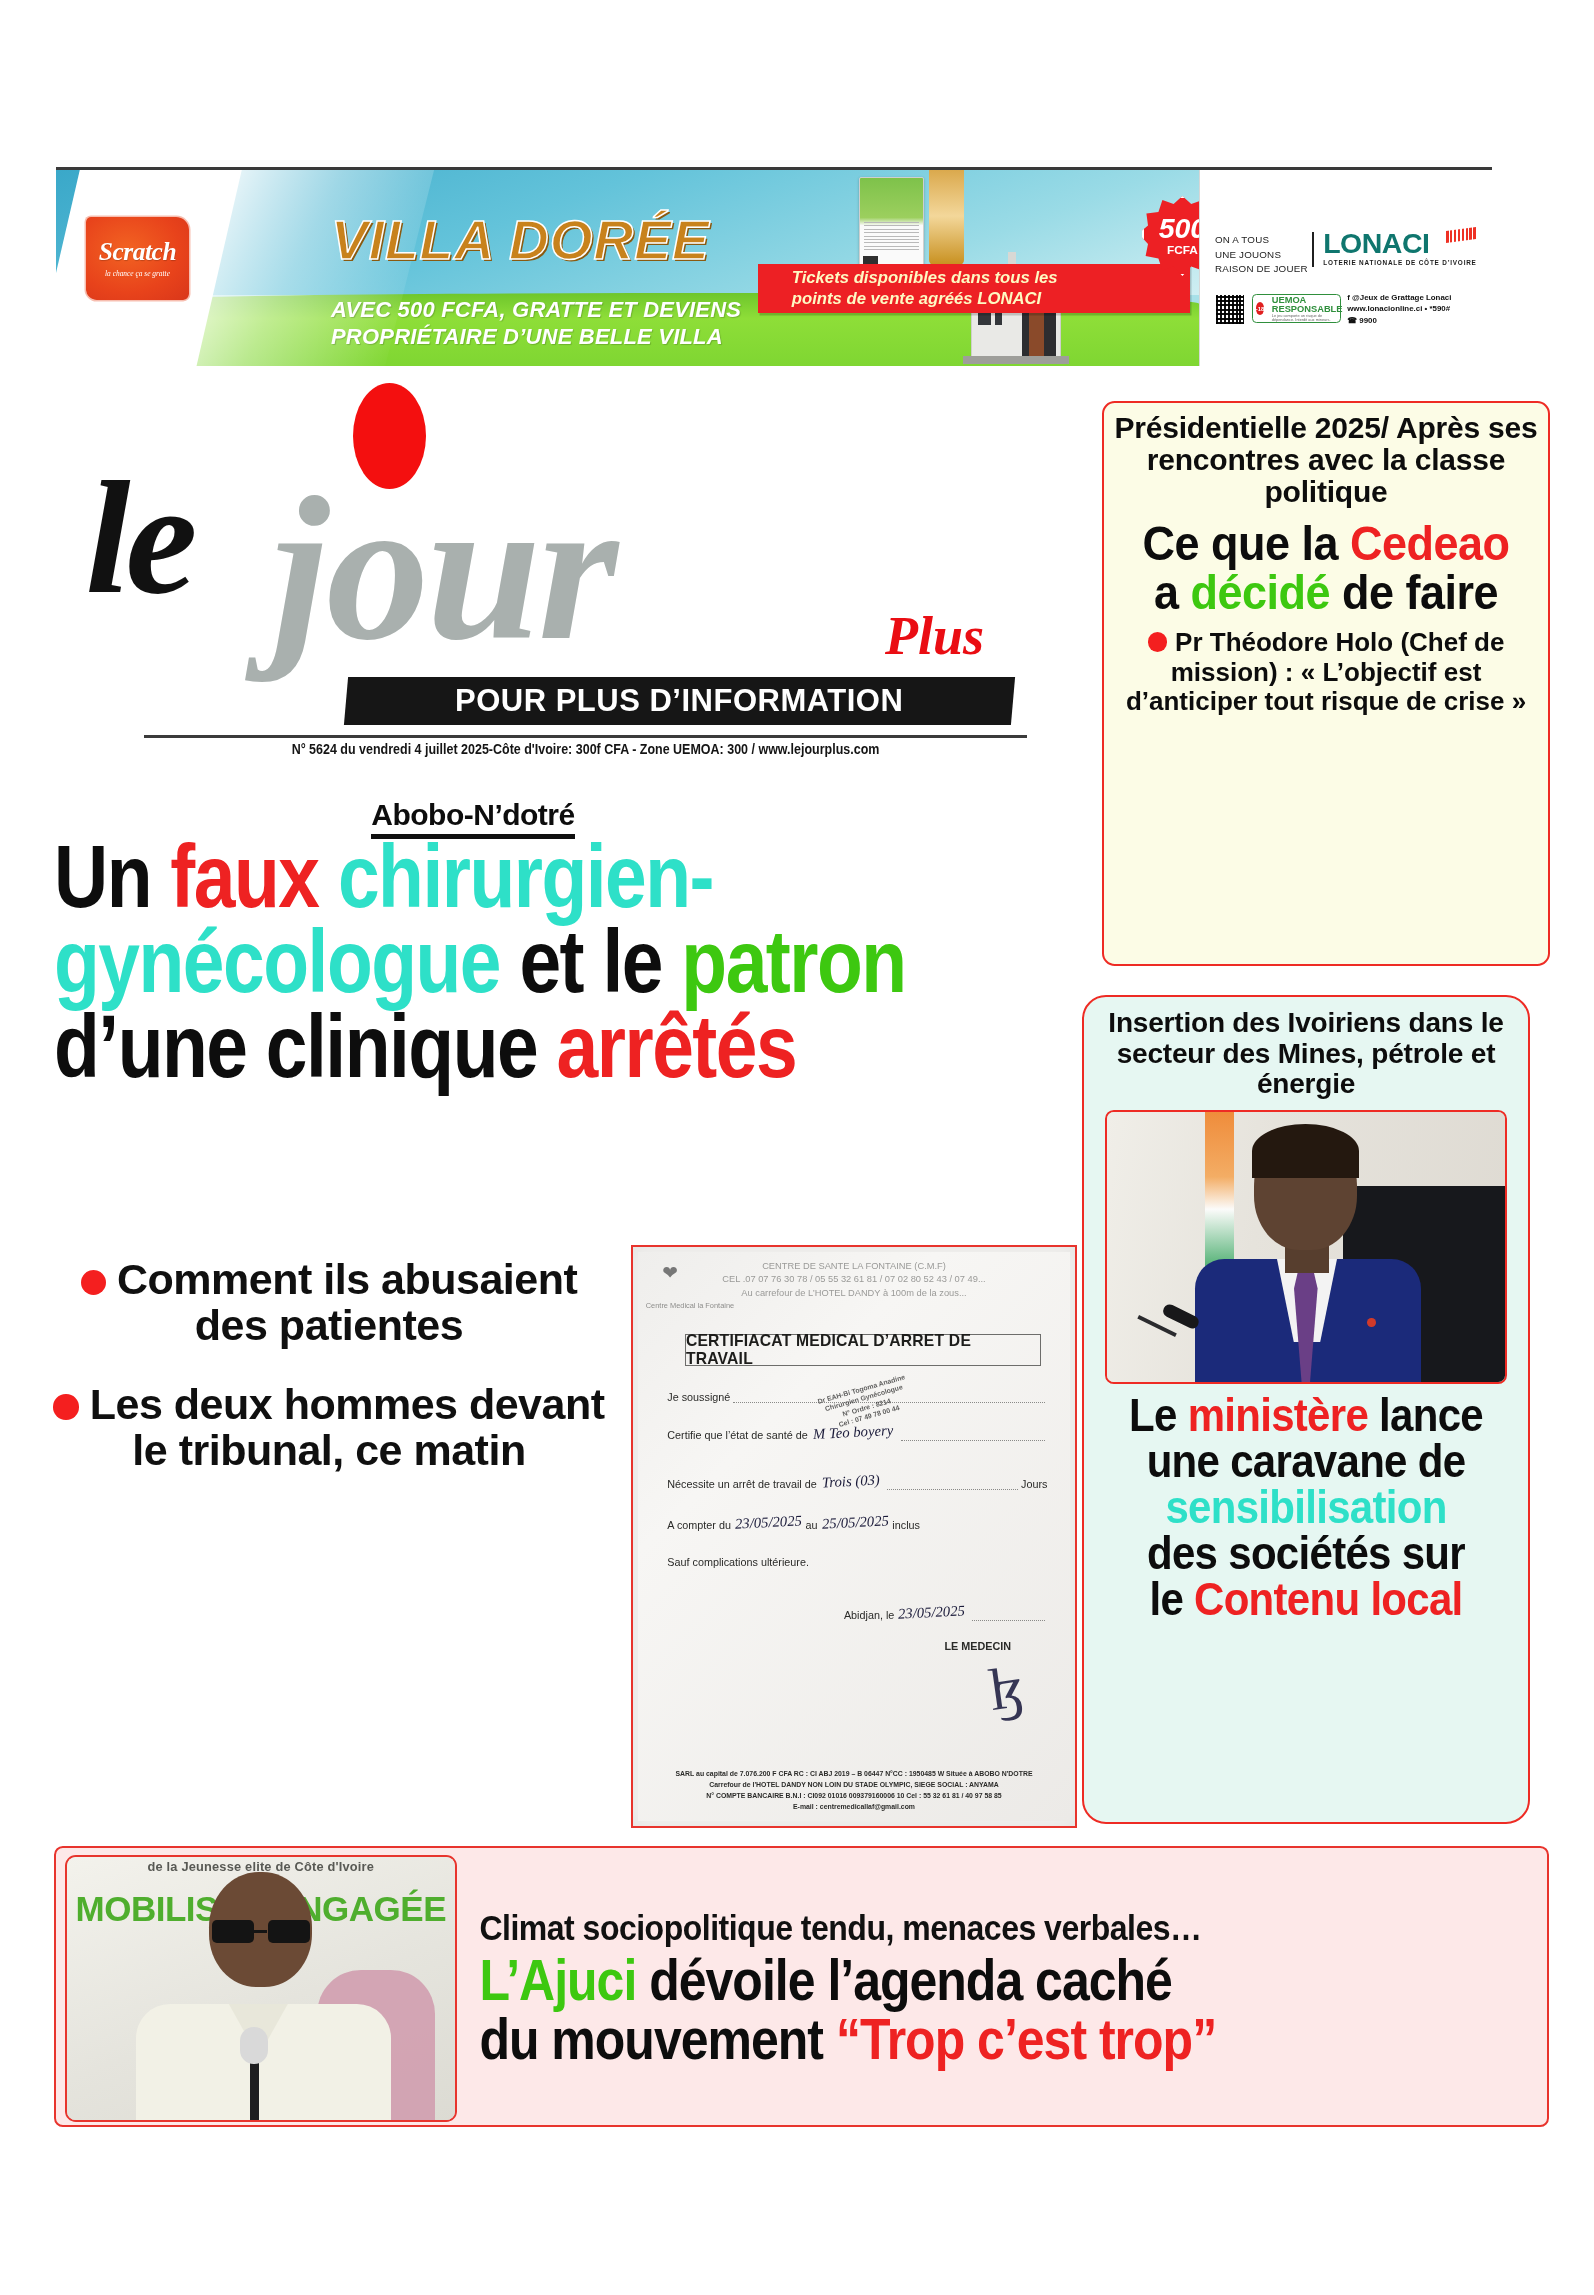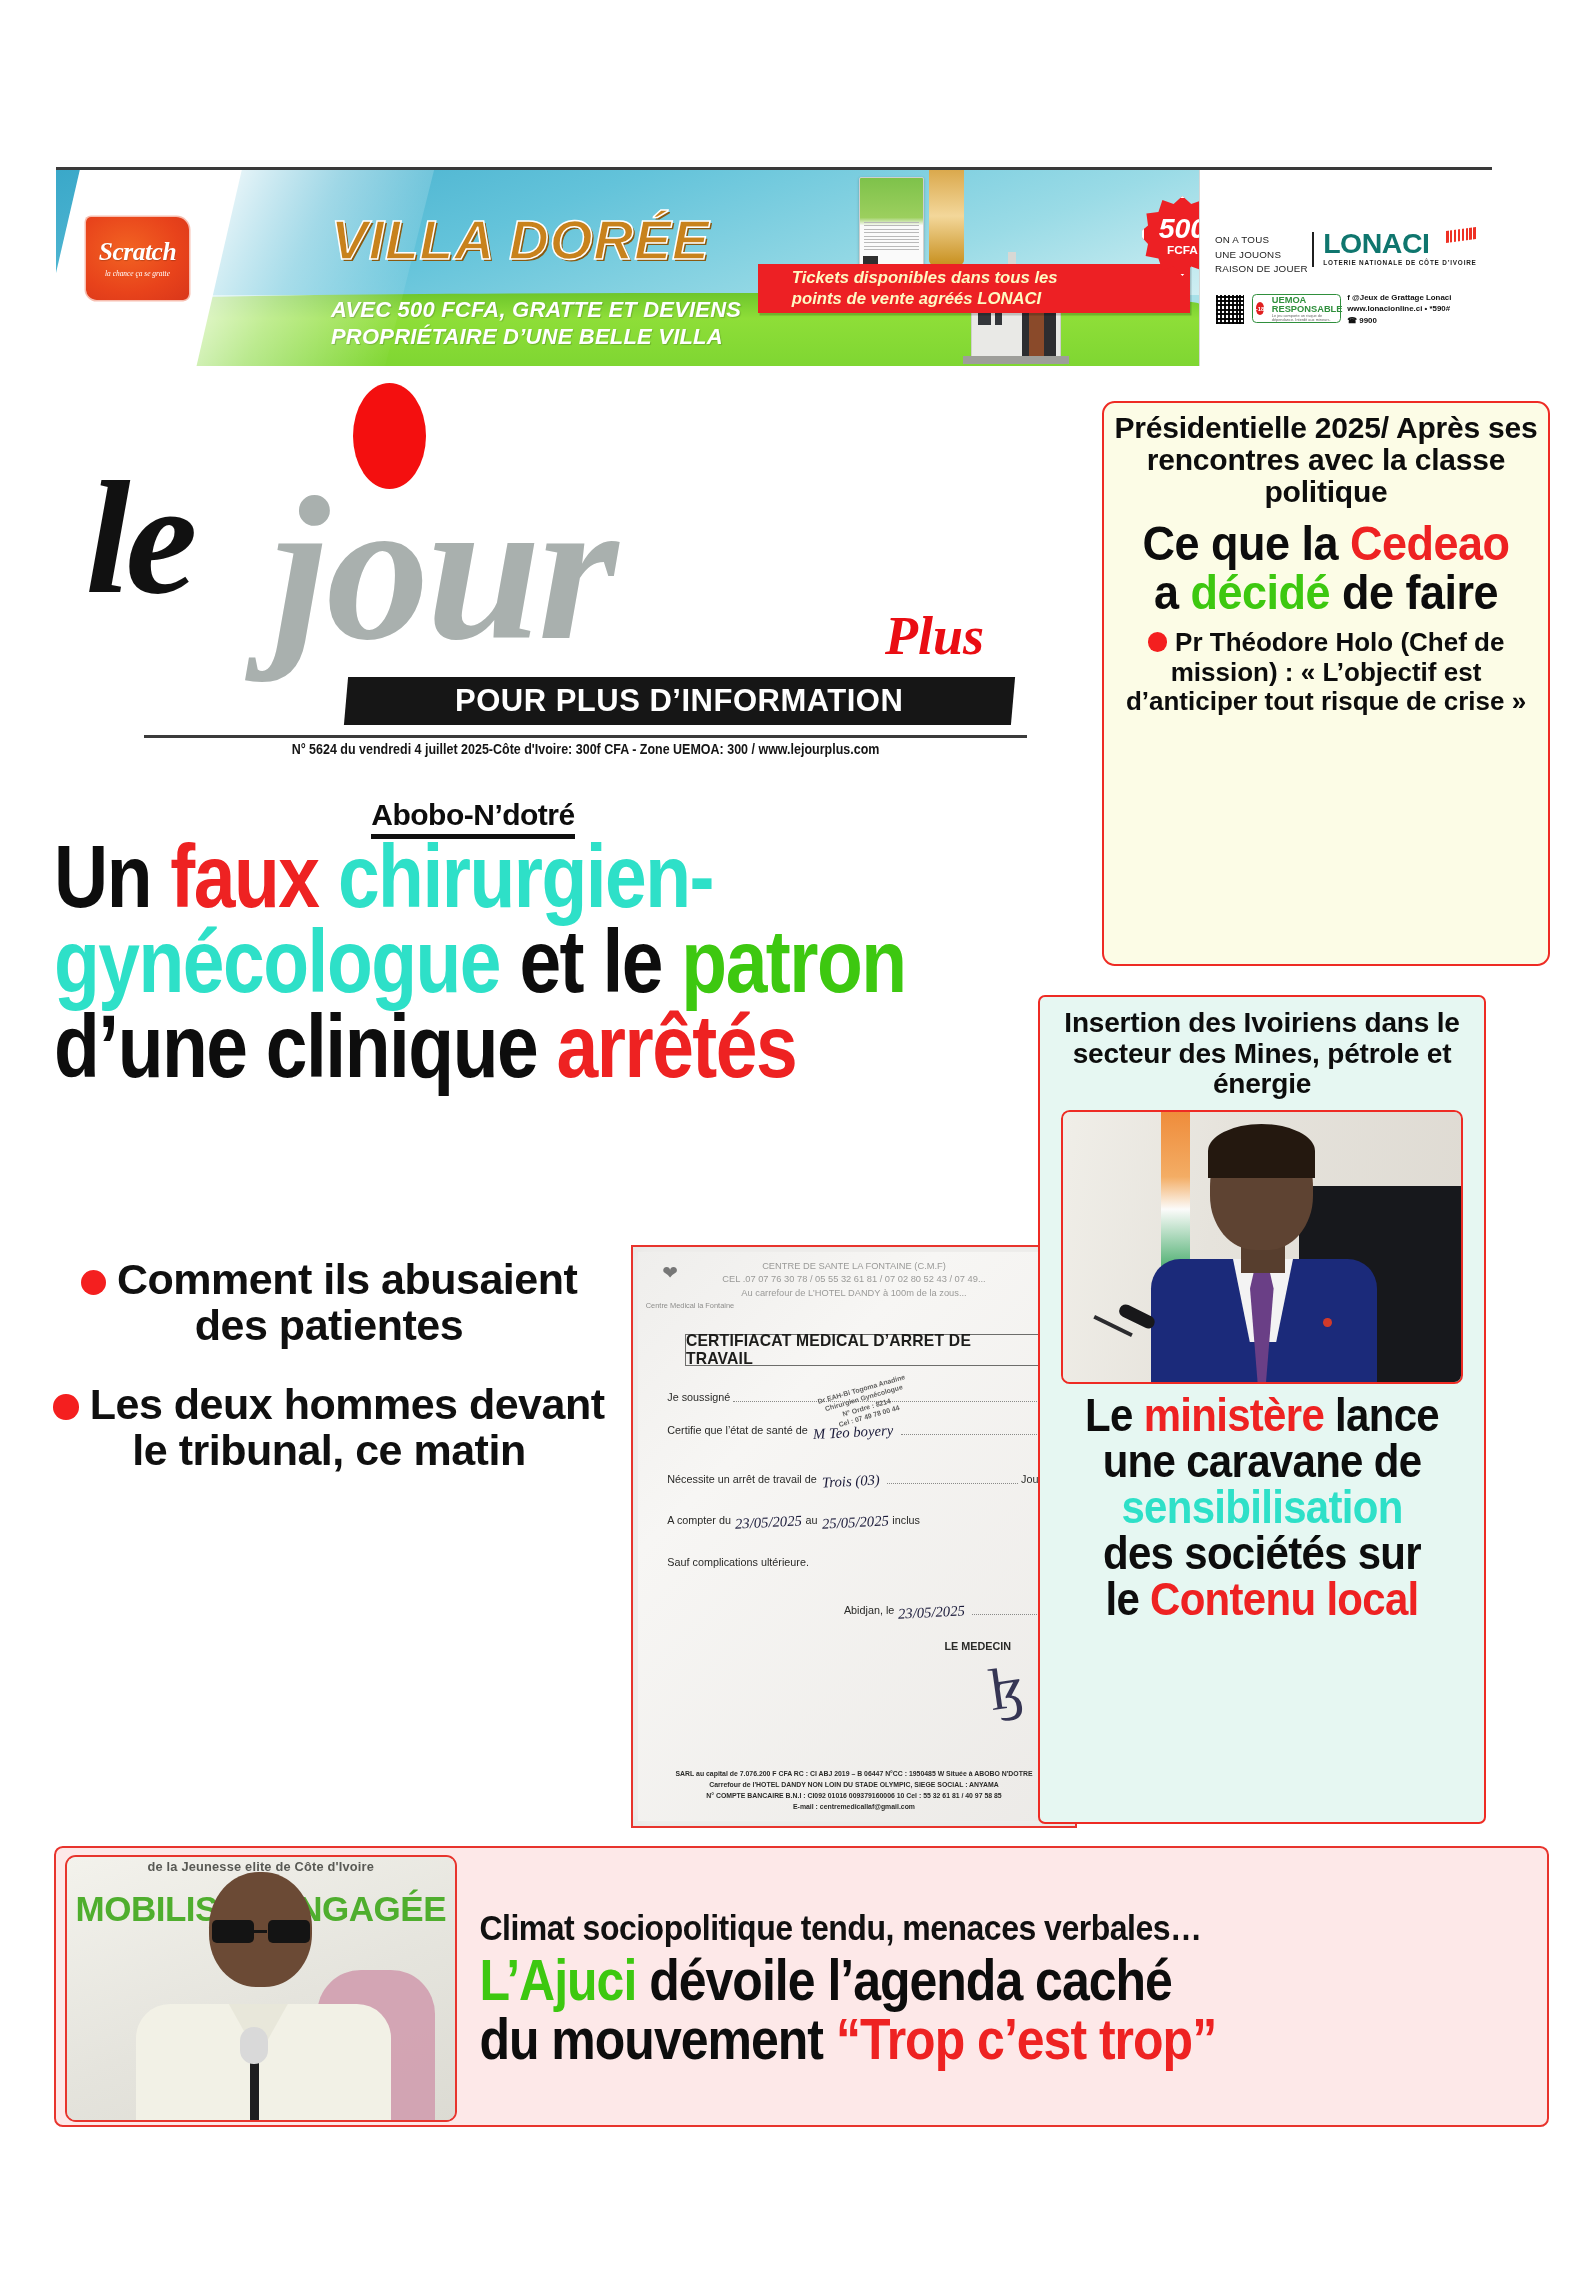--- a/index.html
+++ b/index.html
@@ -121,43 +121,43 @@
       border:2px solid #e8342d;background:#f2f1ef;overflow:hidden;
       box-shadow:inset 0 0 19.6px rgba(0,0,0,.06);}
   .cert-in{position:absolute;inset:4.9px;background:linear-gradient(135deg,#efeeec 0%,#f7f6f4 30%,#eceae7 100%);}
   .cert-head{position:absolute;left:0;right:0;top:7.9px;text-align:center;color:#9a9a98;font-size:9.3px;line-height:1.45;}
   .cert-logo{position:absolute;left:16.7px;top:9.8px;width:31px;height:30px;color:#777;font-size:18.7px;text-align:center;}
   .cert-cm{position:absolute;left:7.9px;top:49px;font-size:7.4px;color:#8d8d8b;}
   .cert-title{position:absolute;left:47px;top:82px;right:29.4px;height:30px;border:1px solid #6d6d6b;
       display:flex;align-items:center;justify-content:center;font-size:15.7px;font-weight:bold;color:#1d1d1b;letter-spacing:0.2px;}
   .cert-line{position:absolute;left:29.4px;right:22.6px;font-size:10.8px;color:#2a2a28;}
   .cert-dots{flex:1;border-bottom:1px dotted #8a8a88;margin:0 2.9px;height:9.8px;}
-  .cert-row{display:flex;align-items:flex-start;}
+  .cert-row{display:flex;align-items:flex-end;}
   .hand{font-family:"Liberation Serif",serif;font-style:italic;font-size:14.7px;color:#1b1b3a;
       transform:rotate(-3deg);display:inline-block;}
   .stamp{position:absolute;left:182px;top:132px;font-size:6.9px;color:#2b2b2b;transform:rotate(-16deg);
       line-height:1.35;text-align:center;font-weight:bold;opacity:.75;}
   .sig{position:absolute;right:47px;bottom:98px;font-size:59px;color:#16163a;transform:rotate(-8deg);
       font-family:"Liberation Serif",serif;opacity:.85;}
   .cert-foot{position:absolute;left:12.8px;right:12.8px;bottom:8.8px;text-align:center;font-size:6.9px;
       line-height:1.6;color:#2b2b29;font-weight:bold;}
 
   
   .box1{position:absolute;left:1102px;top:401px;width:448px;height:565px;
         background:#fcfce6;border:2.5px solid #ee2b24;border-radius:12.8px;box-sizing:border-box;padding:8.8px 9.8px;}
   .b1-kicker{font-size:30px;font-weight:bold;line-height:1.07;text-align:center;color:#0d0d0d;letter-spacing:-0.2px;}
   .b1-main{margin-top:10.8px;font-size:45px;font-weight:bold;line-height:1.0;text-align:center;
       color:#0d0d0d;letter-spacing:-0.5px;transform:scaleY(1.08);transform-origin:top center;}
   .b1-quote{margin-top:19.6px;font-size:26px;font-weight:bold;line-height:1.12;text-align:center;color:#0d0d0d;}
   .b1-quote .bdot2{display:inline-block;width:19.6px;height:19.6px;border-radius:50%;background:#f41f1f;
       vertical-align:-0.5px;margin-right:7.9px;}
 
   
-  .box2{position:absolute;left:1038px;top:995px;width:448px;height:829px;
-        background:#e6f7f2;border:2.5px solid #ee2b24;border-radius:7px;box-sizing:border-box;padding:10.8px 9.8px 6.9px;}
+  .box2{position:absolute;left:1082px;top:995px;width:448px;height:829px;
+        background:#e6f7f2;border:2.5px solid #ee2b24;border-radius:24px;box-sizing:border-box;padding:10.8px 9.8px 6.9px;}
   .b2-kicker{font-size:28px;font-weight:bold;line-height:1.1;text-align:center;color:#0d0d0d;letter-spacing:-0.2px;}
   .b2-photo{margin:9.8px auto 0;width:398px;height:270px;border:2px solid #ee2b24;border-radius:8.8px;
       overflow:hidden;position:relative;background:#d8d6d0;}
   .ph-wall{position:absolute;inset:0;background:linear-gradient(100deg,#f0eee8 0%,#e6e3dc 38%,#dedad2 100%);}
   .ph-flag{position:absolute;left:98px;top:0;width:29.4px;height:162px;
       background:linear-gradient(to bottom,#f07c1e 0%,#f5a34f 40%,#ffffff 60%,#1f9d4e 100%);opacity:.85;}
   .ph-chair{position:absolute;right:0;top:74px;width:162px;height:196px;background:#17181c;border-radius:12.8px 0 0 0;}
   .ph-head{position:absolute;left:147px;top:14.7px;width:103px;height:123px;border-radius:48% 48% 44% 44%;background:#5e4332;}
   .ph-hair{position:absolute;left:145px;top:11.8px;width:107px;height:54px;border-radius:50% 50% 0 0;background:#24180f;}
   .ph-neck{position:absolute;left:178px;top:122px;width:44px;height:39px;background:#573e2e;}

